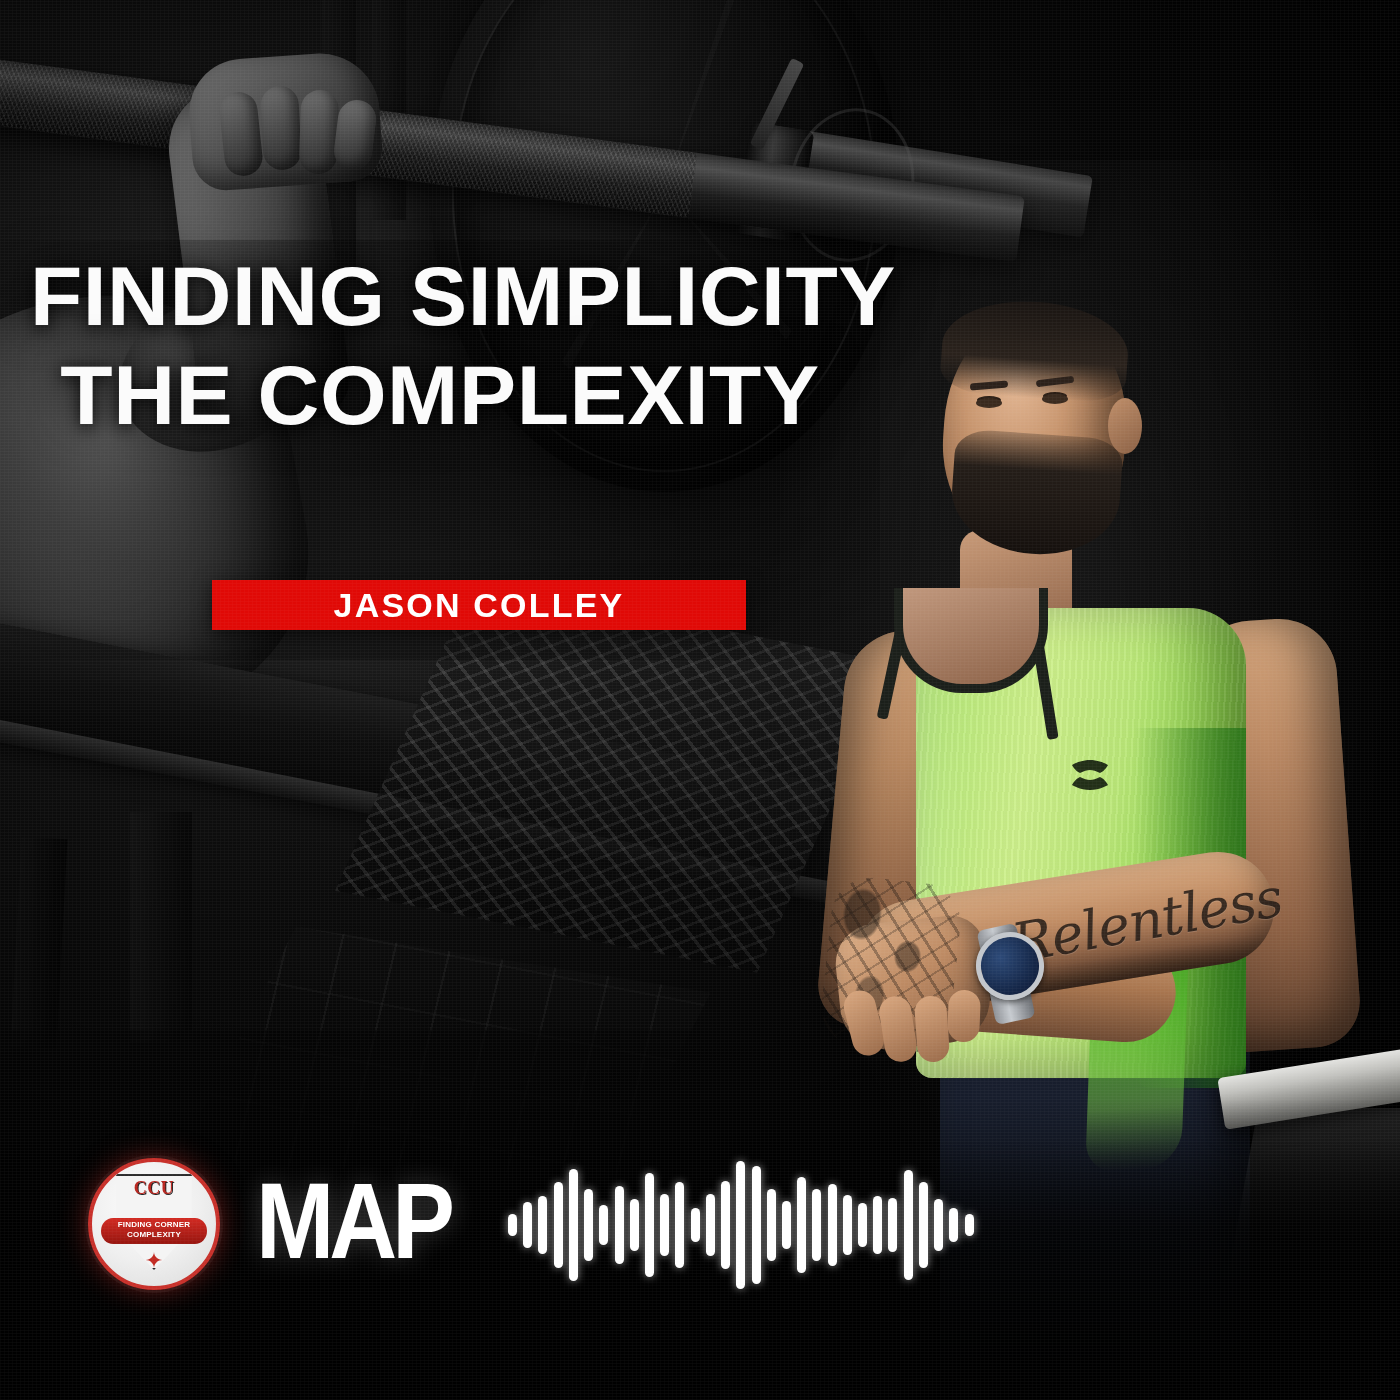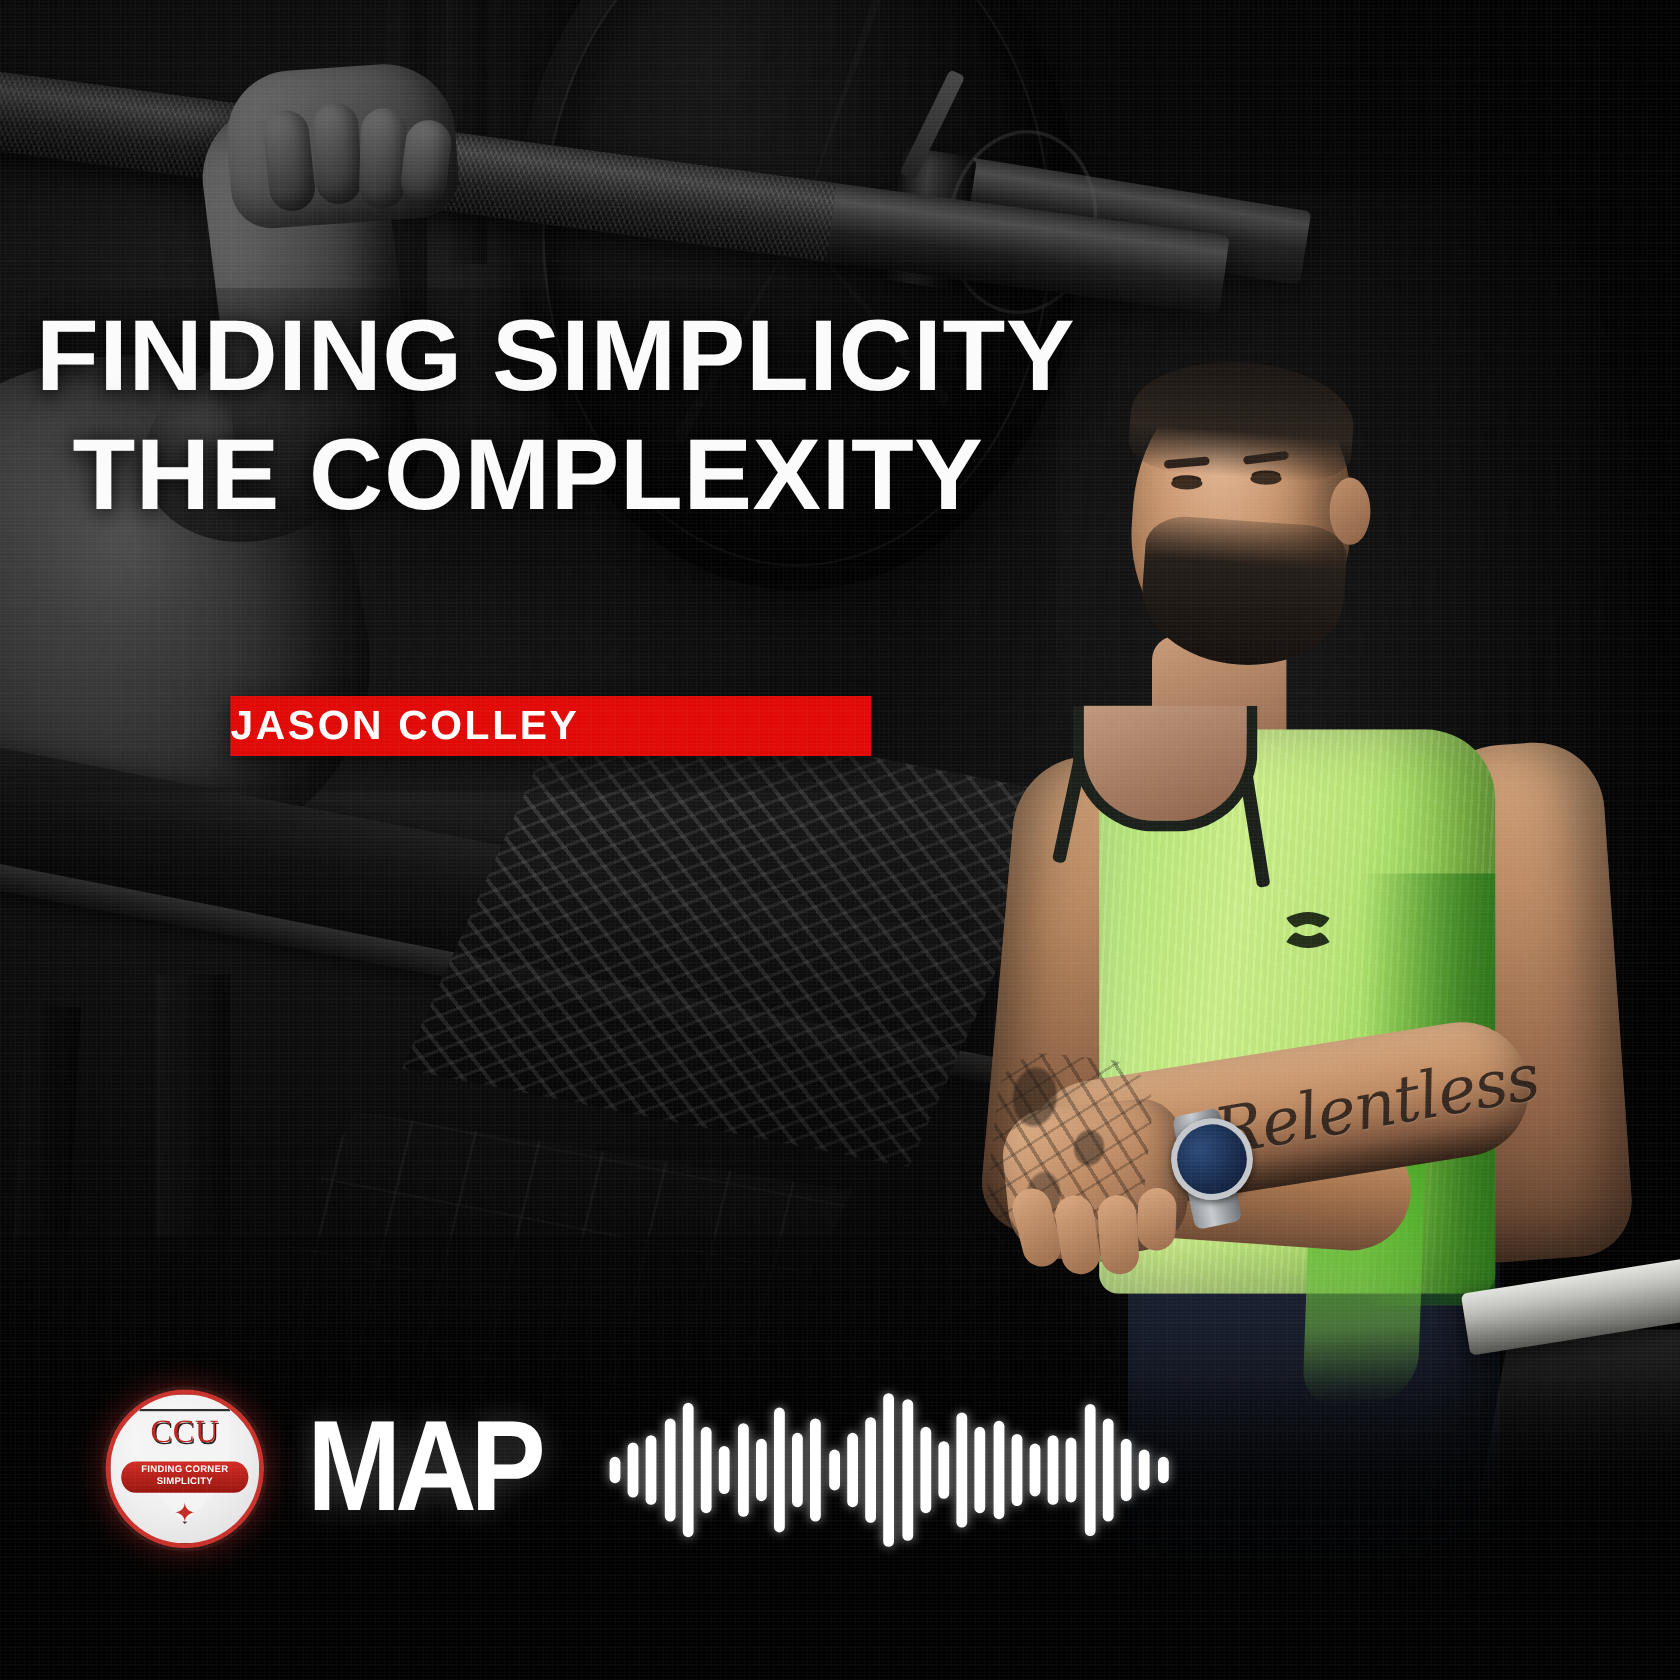--- a/index.html
+++ b/index.html
@@ -587,25 +587,26 @@
     text-shadow: 0 3px 16px rgba(0,0,0,.9), 0 0 44px rgba(0,0,0,.85);
     white-space: nowrap;
     font-family: "Liberation Sans Narrow", "Liberation Sans", sans-serif;
   }
   .tl-1 { font-size: 84px; text-align: center; transform: scaleX(1.02); }
   .tl-2 { font-size: 84px; text-align: center; margin-top: 18px; }
   .tl-3 { font-size: 84px; text-align: center; margin-top: 16px; transform: scaleX(1.02); }
 
   .name-banner {
     position: absolute;
-    left: 192px; top: 580px;
+    left: 212px; top: 580px;
     width: 534px; height: 50px;
     background: #e00906;
     display: flex;
     align-items: center;
+    justify-content: center;
     z-index: 30;
     box-shadow: 0 4px 18px rgba(0,0,0,.6);
   }
   .name-banner span {
     color: #fff;
     font-weight: 800;
     font-size: 34px;
     letter-spacing: 2.2px;
     font-family: "Liberation Sans Narrow", "Liberation Sans", sans-serif;
     white-space: nowrap;
@@ -643,22 +644,22 @@
     border: 2px solid #2b2b2b;
     box-sizing: border-box;
   }
   .ccu-top {
     position: absolute;
     left: 50%; top: 16px;
     transform: translateX(-50%);
     width: 86px;
     text-align: center;
     color: #b9261f;
-    font-weight: 400;
-    font-size: 27px;
+    font-weight: 700;
+    font-size: 18px;
     letter-spacing: 0.5px;
     font-family: "Liberation Serif", serif;
     text-shadow: 1px 1px 0 #222;
   }
   .ccu-ribbon {
     position: absolute;
     left: 50%; top: 56px;
     transform: translateX(-50%);
     width: 106px; height: 26px;
     background: linear-gradient(to bottom, #d22a22, #97150f);
@@ -837,21 +838,21 @@
   </div>
 
   <div class="footer"></div>
 
   <div class="ccu-badge">
     <div class="ccu-shield"></div>
     <div class="ccu-top">CCU</div>
     <div class="ccu-ribbon"></div>
     <div class="ccu-sub">
       <div>FINDING CORNER</div>
-      <div>SIMPLICITY</div>
+      <div>COMPLEXITY</div>
     </div>
     <div class="ccu-star">✦</div>
   </div>
 
   <div class="map-logo">MAP</div>
 
   <div class="waveform">
       <div class="wave-bar" style="height: 22px; background: rgb(255, 255, 255);"></div>
       <div class="wave-bar" style="height: 46px; background: rgb(255, 255, 255);"></div>
       <div class="wave-bar" style="height: 58px; background: rgb(255, 255, 255);"></div>

